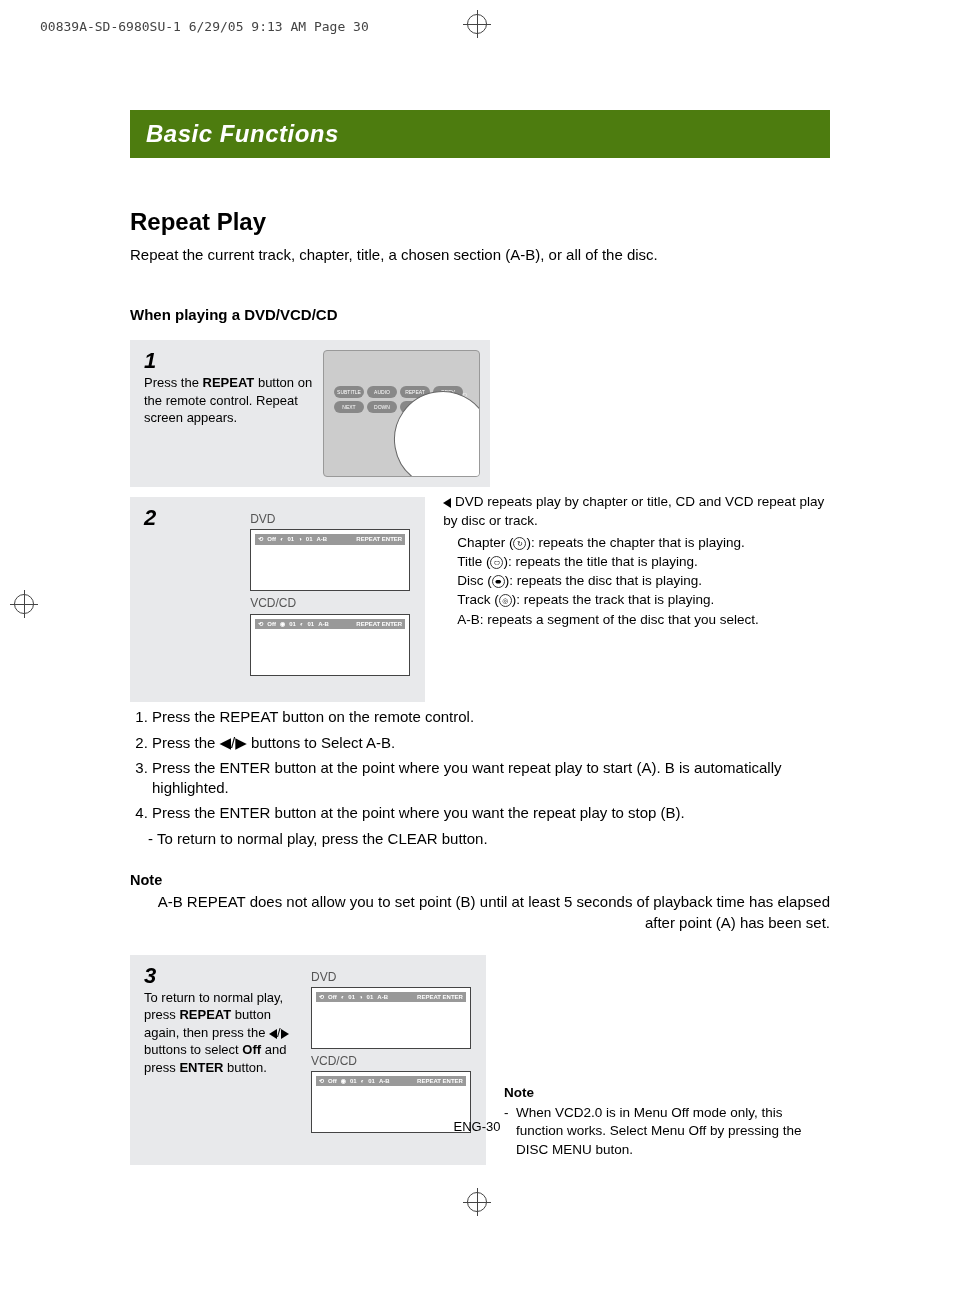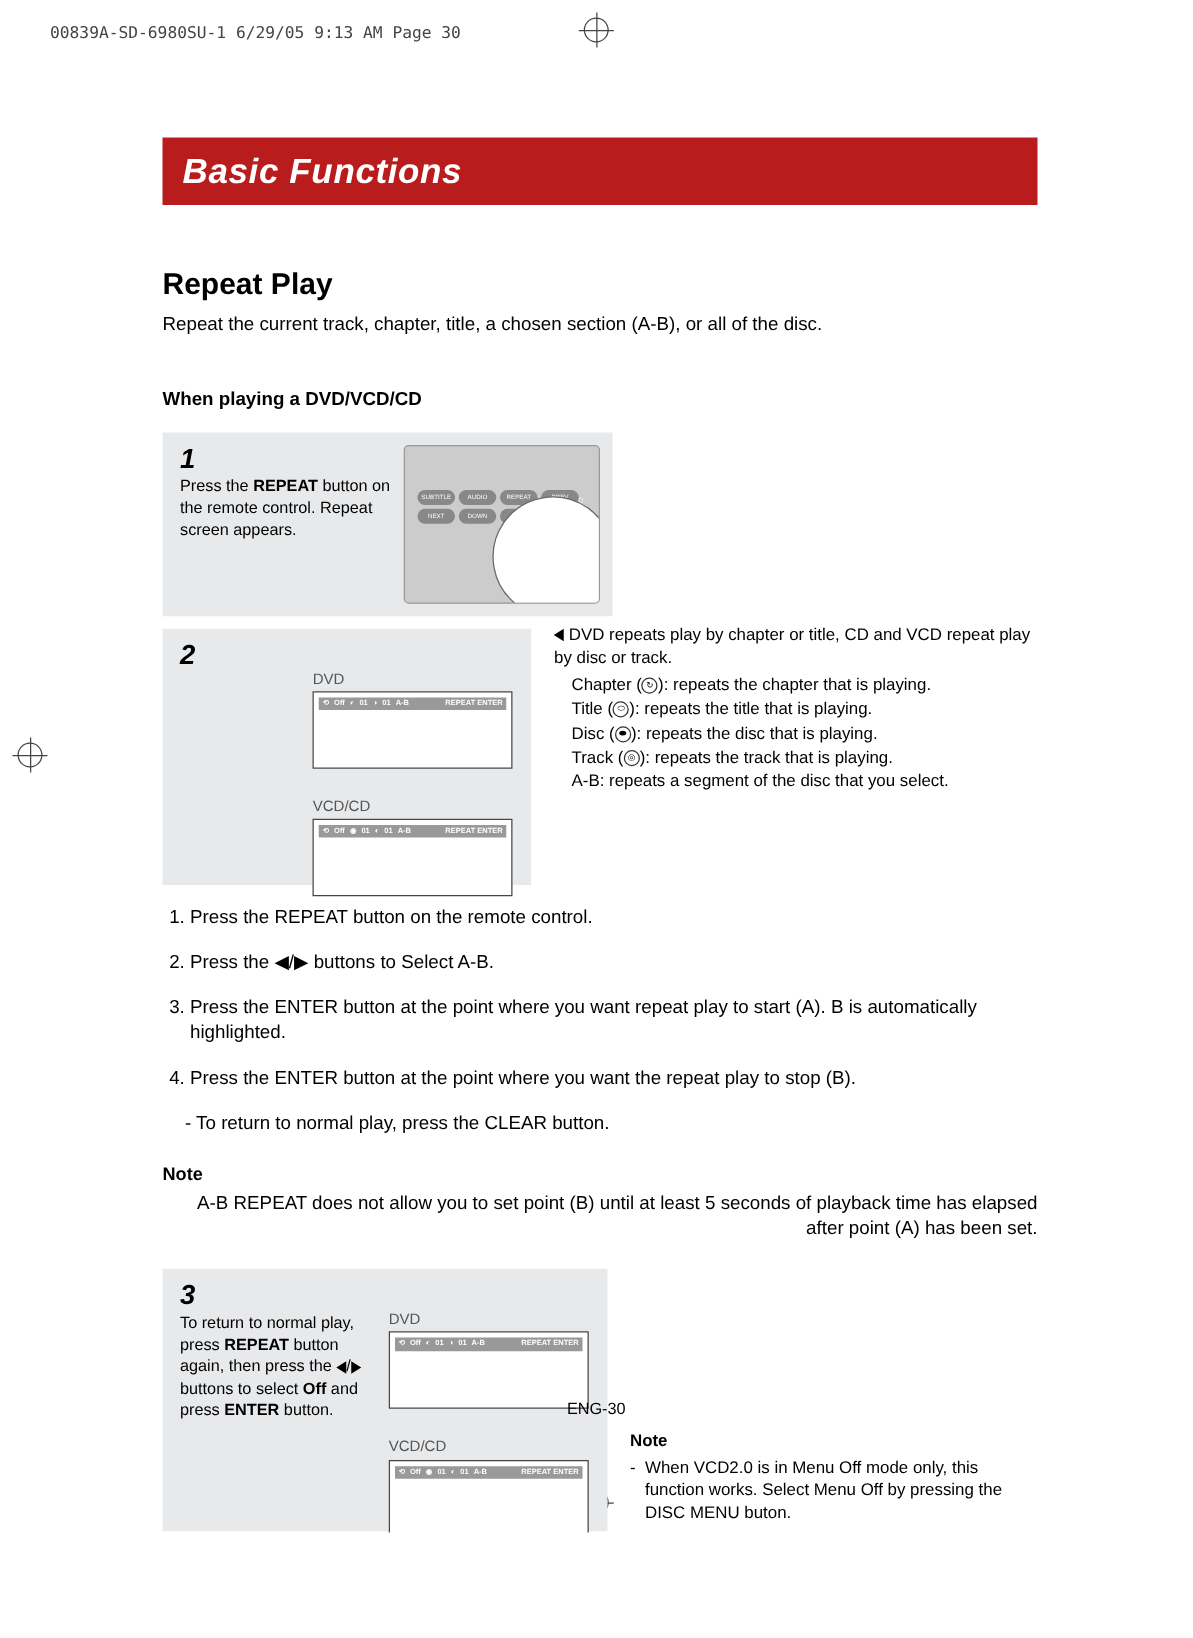--- a/index.html
+++ b/index.html
@@ -47,24 +47,24 @@
   .crop-left::after { top:50%; left:0; height:1px; width:28px;}
   .crop-left .circ { position:absolute; width:18px; height:18px; border:1px solid #444; border-radius:50%; top:4px; left:4px;}
 
   .content {
     position: absolute;
     top: 110px;
     left: 130px;
     width: 700px;
   }
   .banner {
-    background: #b91c1c;
+    background: #4d7c0f;
     color: #fff;
     font-weight: bold;
-    font-size: 28px;
+    font-size: 24px;
     padding: 8px 16px;
     font-style: italic;
     letter-spacing: 0.5px;
   }
   h2.section {
     font-size: 24px;
     font-weight: bold;
     margin: 48px 0 6px 0;
   }
   .intro { font-size: 15px; }
@@ -114,37 +114,37 @@
     background: #fff;
     position: relative;
     font-size: 6px;
   }
   .osd-bar {
     position:absolute; top:4px; left:4px; right:4px;
     background:#999; color:#fff; padding:1px 3px;
     display:flex; gap:4px; align-items:center;
     font-size:6px; font-weight:bold;
   }
-  .osd-label { font-size:12px; color:#555; margin-bottom:2px; margin-top:22px;}
+  .osd-label { font-size:12px; color:#555; margin-bottom:2px; margin-top:4px;}
   .step-right { flex-shrink:0; width:165px;}
 
   .twocol {
     display:flex; gap:18px; align-items:flex-start;
   }
   .side-text {
     font-size: 13.5px;
     padding-top: 6px;
   }
   .side-text ul { list-style:none; padding:0; margin:4px 0 0 14px;}
   .side-text li { margin: 1px 0; }
   .icon-circ { display:inline-block; width:11px; height:11px; border:1px solid #333; border-radius:50%; vertical-align:middle; position:relative; font-size:7px; text-align:center; line-height:11px;}
 
   h4.small { font-size:14.5px; font-weight:bold; margin:14px 0 6px 0;}
   ol.ab { font-size:15px; padding-left:22px; margin:4px 0;}
-  ol.ab li { margin:16px 0; }
+  ol.ab li { margin:5px 0; }
   .sub-line { margin-left:18px; font-size:15px;}
   .note-title { font-weight:bold; font-size:14.5px; margin-top:22px;}
   .note-text { font-size:15px; margin-top:2px;text-align:right;}
 
   .bottom-notes { font-size:13.5px; width:330px;}
   .bottom-notes ul { list-style:none; padding:0; margin:2px 0;}
   .bottom-notes li { position:relative; padding-left:12px; margin:2px 0;}
   .bottom-notes li::before { content:"-"; position:absolute; left:0;}
 
   .page-num { position:absolute; left:50%; transform:translateX(-50%); bottom:90px; font-size:13px;}

